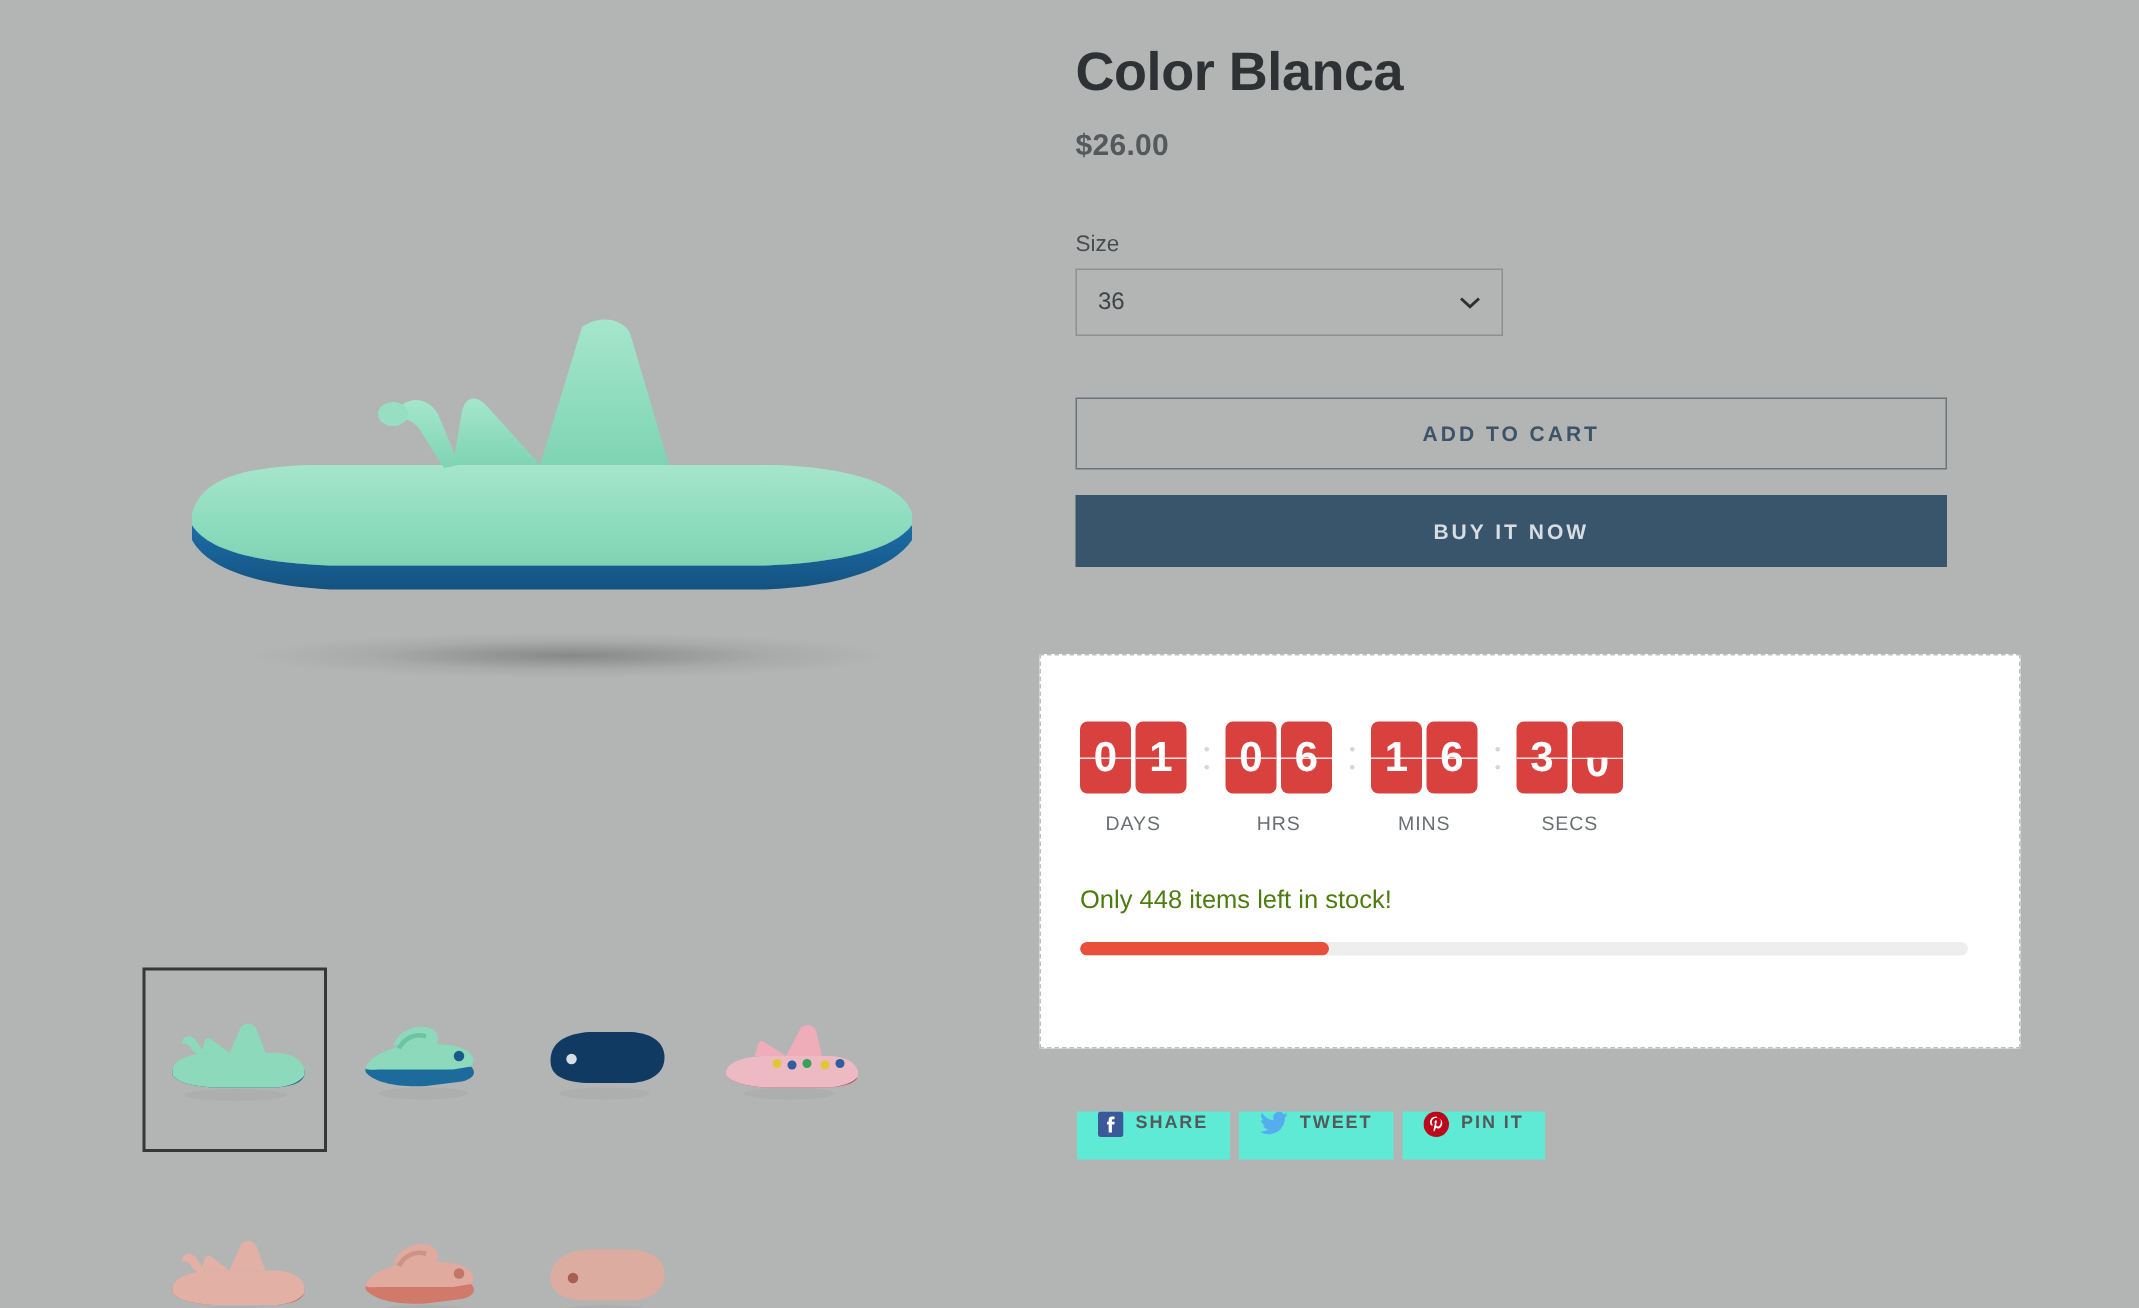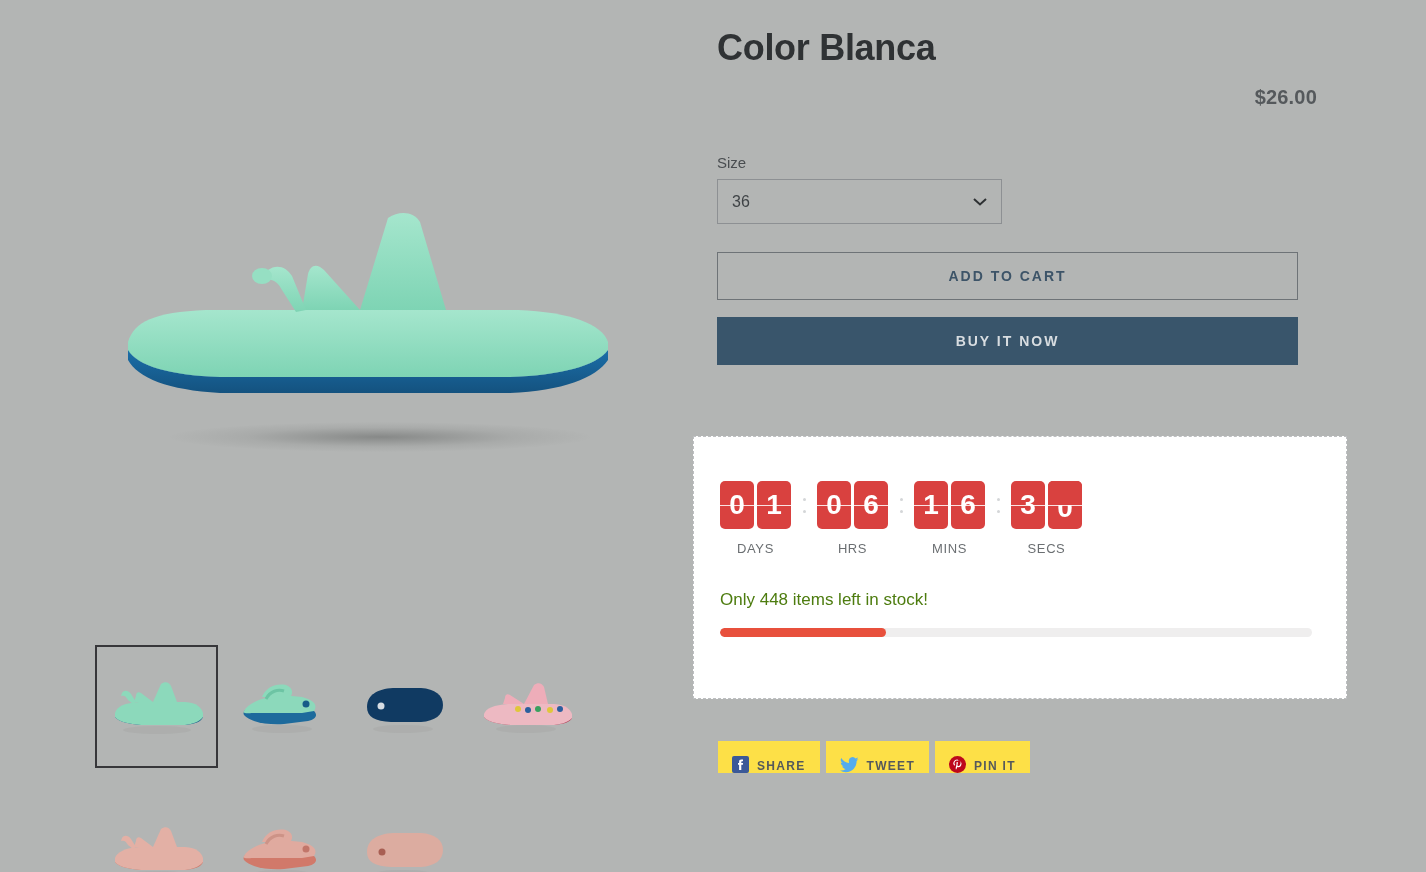--- a/index.html
+++ b/index.html
@@ -41,21 +41,21 @@
   
   .info { position: absolute; left: 717px; top: 0; width: 600px; }
 
   .product-title {
     font-size: 36px; font-weight: bold; color: #2f3234;
     letter-spacing: -0.3px; margin: 0; padding-top: 27px;
     line-height: 1.15;
   }
   .product-price {
     font-size: 20px; color: #55595c; font-weight: bold;
-    margin-top: 18px; letter-spacing: 0.2px; text-align: right;
+    margin-top: 18px; letter-spacing: 0.2px;
   }
 
   .variants { display: flex; gap: 4px; margin-top: 45px; }
   .variant { width: 285px; }
   .variant-label {
     font-size: 15px; color: #494d50; margin-bottom: 8px; display: block;
   }
   .select-box {
     position: relative; height: 45px;
     border: 1px solid #8d9093; background: transparent;
@@ -68,21 +68,21 @@
   }
 
   .btn {
     width: 581px; height: 48px; margin-top: 17px;
     display: flex; align-items: center; justify-content: center;
     font-size: 14px; font-weight: bold; letter-spacing: 2px;
     cursor: pointer; user-select: none;
   }
   .btn-add {
     border: 1px solid #6e7377; background: transparent; color: #3d5468;
-    margin-top: 28px;
+    margin-top: 41px;
   }
   .btn-buy {
     border: none; background: #39556b; color: #d8dde1;
   }
 
   
   .promo-panel {
     position: absolute; left: 693px; top: 436px;
     width: 654px; height: 263px;
     background: #ffffff;
@@ -130,22 +130,22 @@
     margin-top: 18px; width: 592px; height: 9px;
     background: #efeeee; border-radius: 5px; overflow: hidden;
   }
   .progress-fill {
     height: 100%; background: #e8503c; border-radius: 5px;
   }
 
   
   .share-row { position: absolute; left: 718px; top: 741px; display: flex; gap: 6px; }
   .share-btn {
-    height: 32px; display: flex; align-items: flex-end; gap: 8px;
-    padding: 0 14px; background: #fde047;
+    height: 32px; display: flex; align-items: flex-start; gap: 8px;
+    padding: 0 14px; background: #5eead4;
     font-size: 12px; font-weight: bold; letter-spacing: 1.3px; color: #55595c;
     cursor: pointer; user-select: none;
   }
   .share-ico { display: block; line-height: 0; }
 </style>
 </head>
 <body>
 
 <div class="page">
 

